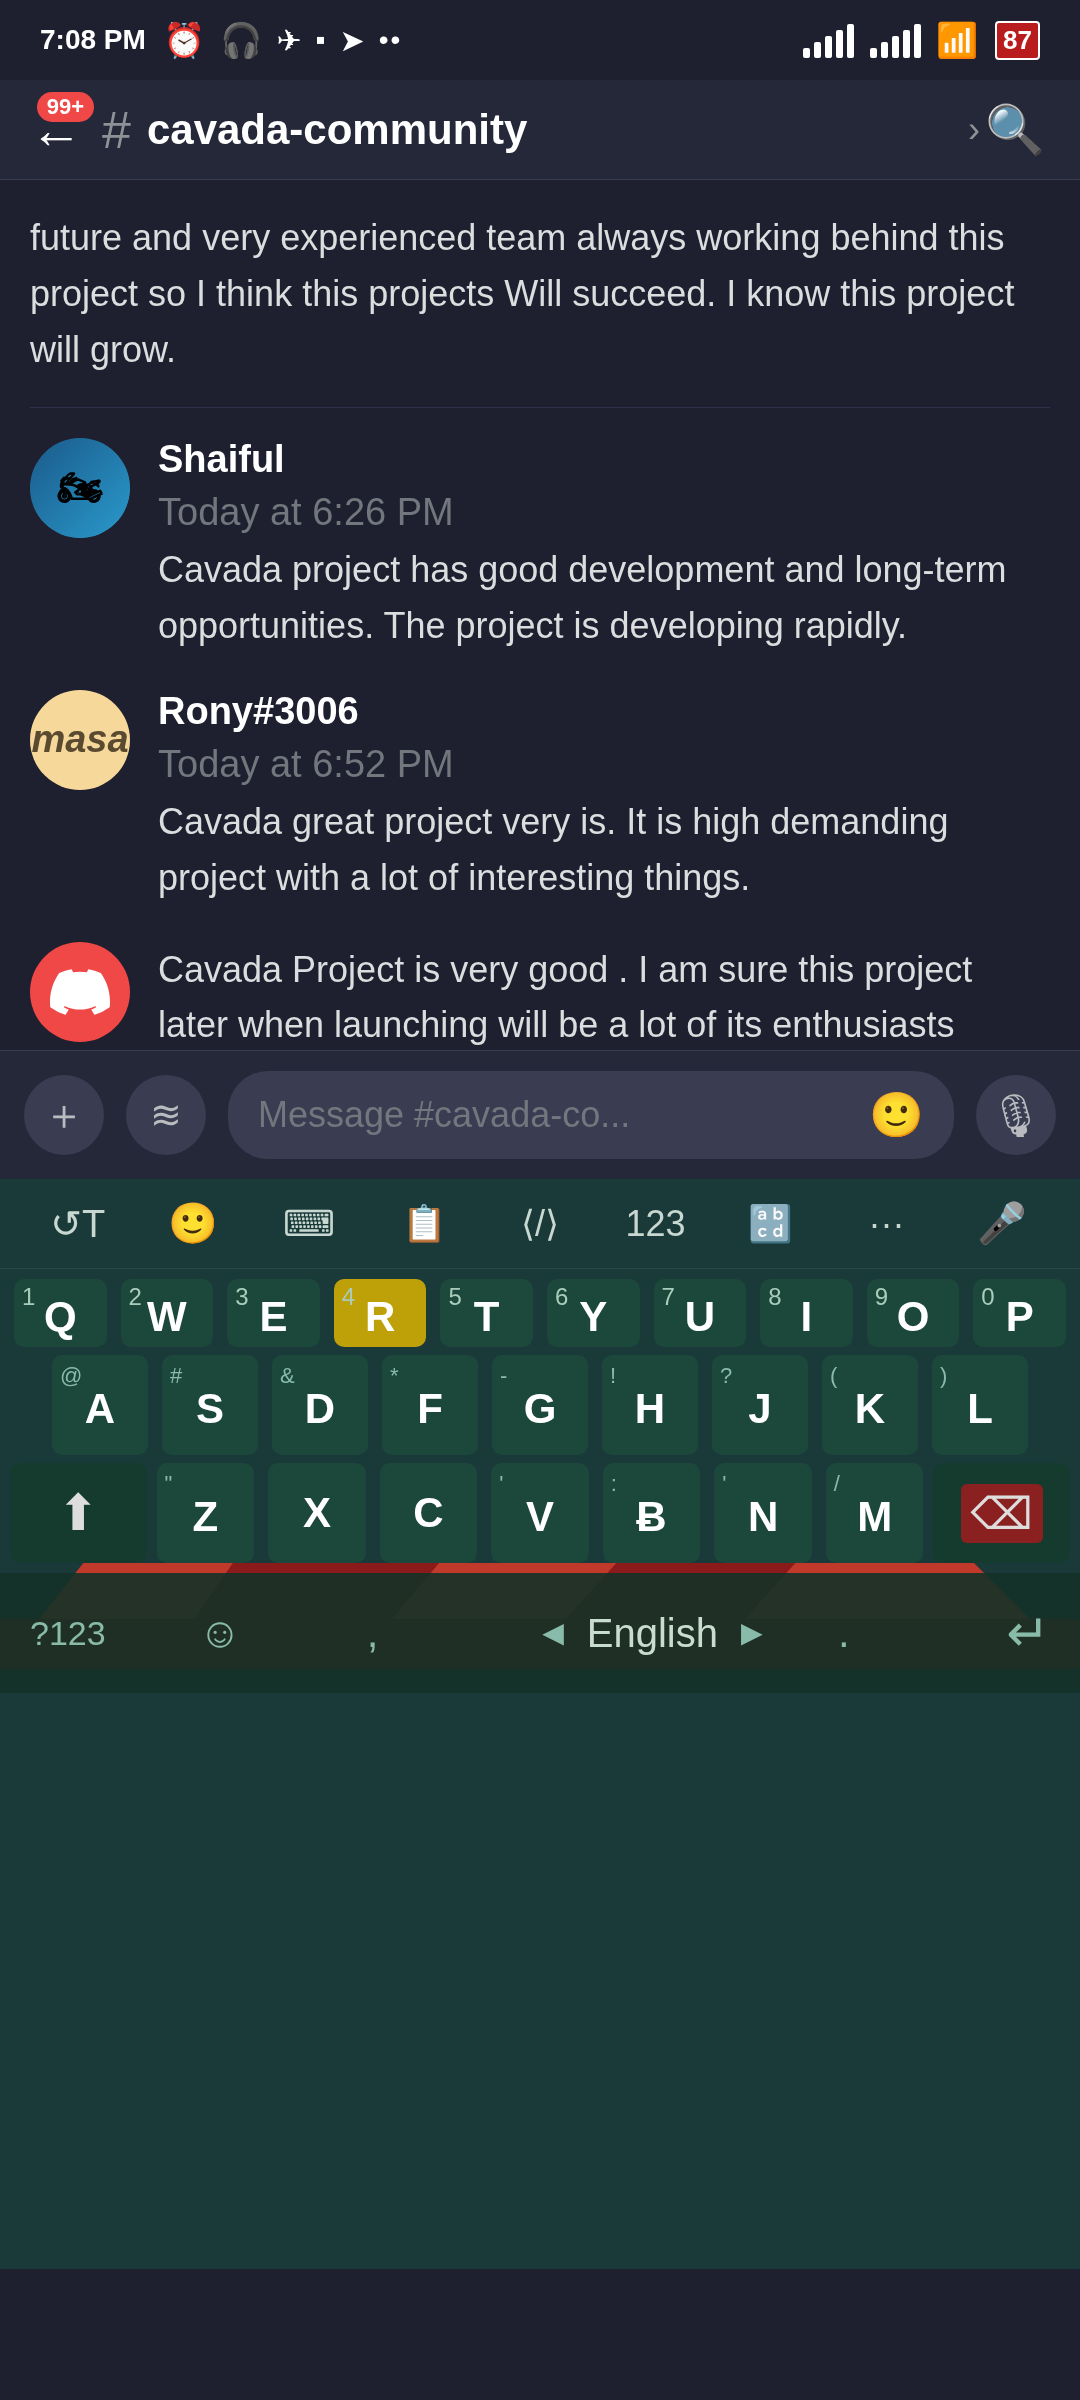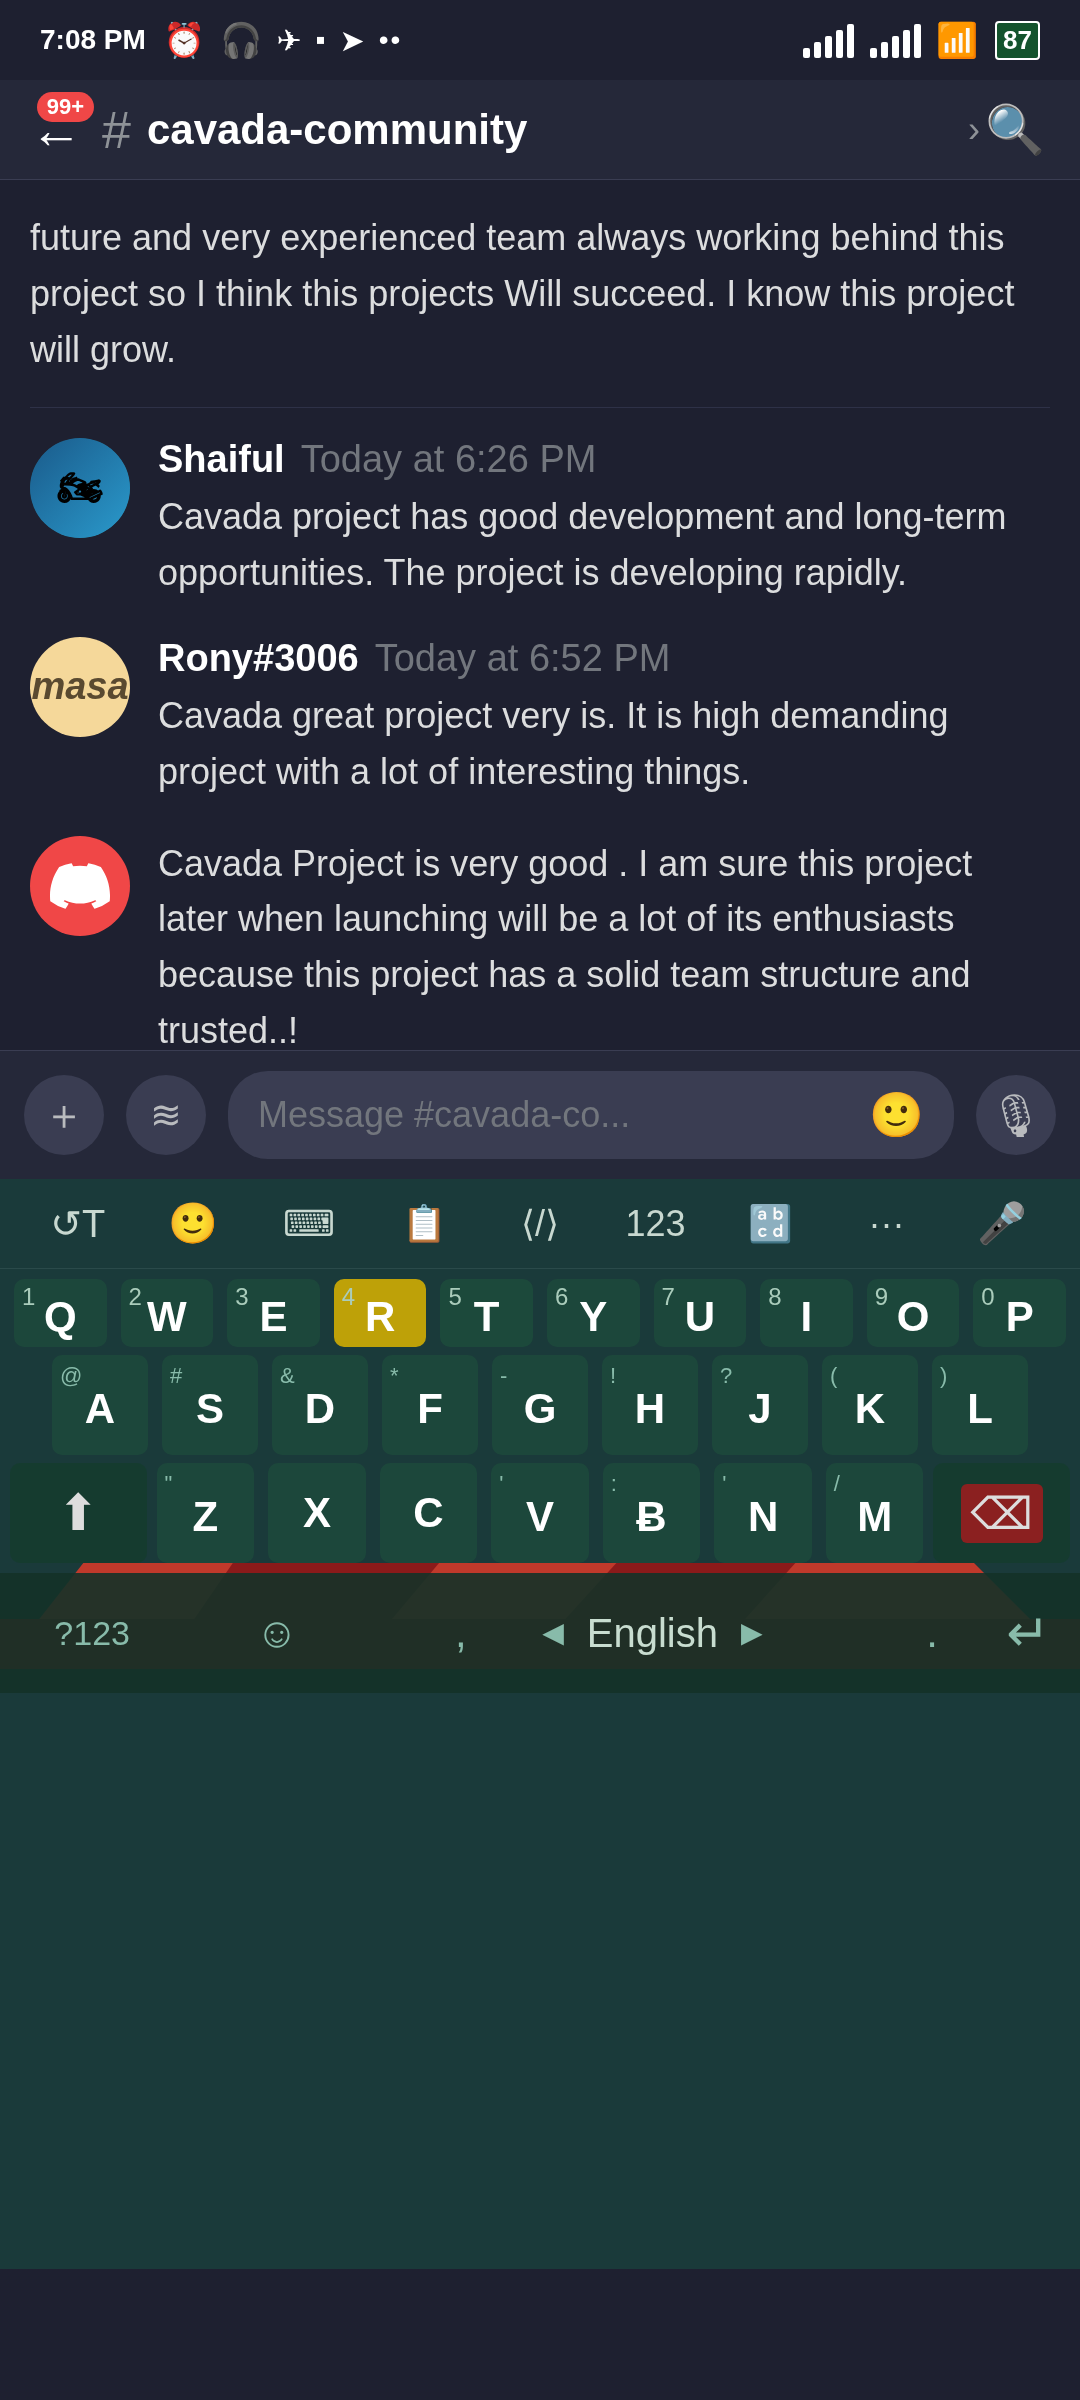--- a/index.html
+++ b/index.html
@@ -55,21 +55,21 @@
       height: 36px;
     }
     .signal-bar {
       background: #ffffff;
       width: 7px;
       border-radius: 2px;
     }
     .battery-icon {
       color: #ffffff;
       font-size: 32px;
-      background: #14532d;
+      background: #b91c1c;
       border: 2px solid #fff;
       border-radius: 4px;
       padding: 2px 6px;
       display: flex;
       align-items: center;
       font-size: 26px;
       font-weight: bold;
     }
     .wifi-icon { color: #fff; font-size: 34px; }
 
@@ -187,22 +187,23 @@
       height: 60px;
       fill: white;
     }
 
     .message-content {
       flex: 1;
     }
     .message-header {
       display: flex;
       align-items: baseline;
-      gap: 16px;
+      gap: 10px;
       margin-bottom: 8px;
+      flex-direction: column;
     }
     .message-username {
       color: #ffffff;
       font-size: 38px;
       font-weight: 600;
     }
     .message-time {
       color: #72767d;
       font-size: 38px;
     }
@@ -350,21 +351,21 @@
       display: flex;
       align-items: center;
       justify-content: space-between;
       padding: 0 30px;
     }
     .kb-bottom-btn {
       color: #88bbaa;
       font-size: 36px;
       cursor: pointer;
       min-width: 100px;
-      text-align: right;
+      text-align: left;
     }
     .kb-lang {
       display: flex;
       align-items: center;
       gap: 16px;
       color: #88bbaa;
       font-size: 38px;
     }
     .kb-enter {
       color: #88bbaa;

